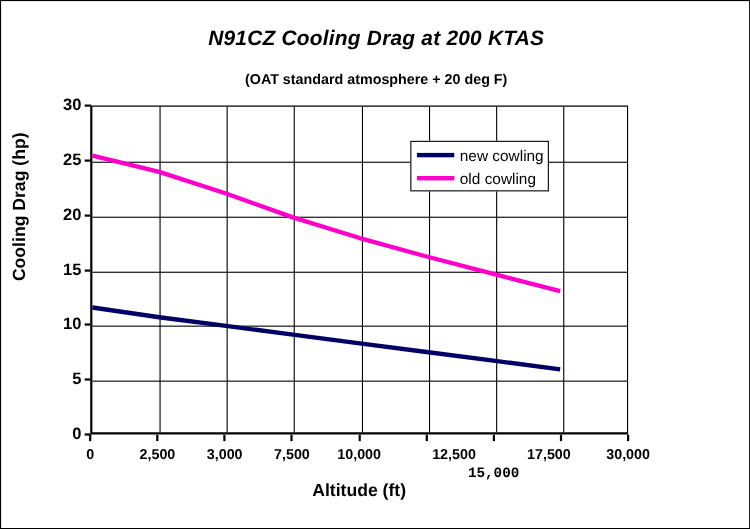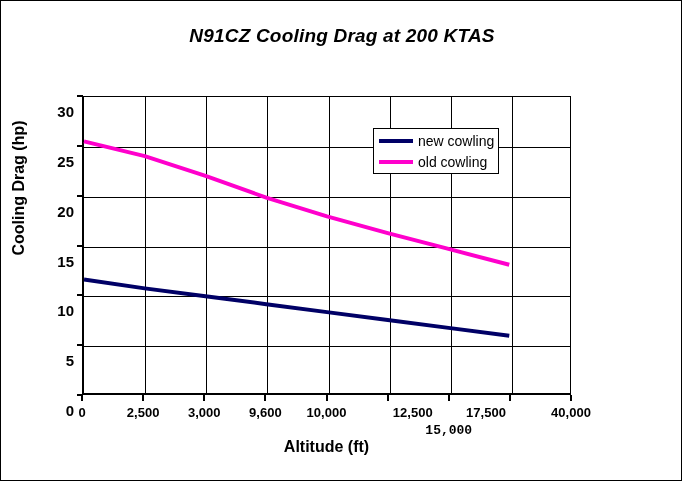--- a/index.html
+++ b/index.html
@@ -77,21 +77,20 @@
     height: 100%;
     overflow: visible;
   }
   .ytick-label {
     position: absolute;
     width: 40px;
     text-align: right;
     font-size: 15px;
     font-weight: bold;
     color: #000000;
-    margin-top: 16px;
   }
   .ytick-mark {
     position: absolute;
     width: 6px;
     height: 2px;
     background: #000000;
   }
   .xtick-label {
     position: absolute;
     width: 90px;
@@ -157,20 +156,21 @@
     white-space: nowrap;
     line-height: 14px;
   }
 </style>
 </head>
 <body>
 
 <div id="chart-window">
 
   <div id="chart-title">N91CZ Cooling Drag at 200 KTAS</div>
+  <div id="chart-subtitle">(OAT standard atmosphere + 20 deg F)</div>
 
   <div id="y-axis-title">Cooling Drag (hp)</div>
   <div id="x-axis-title">Altitude (ft)</div>
 
   <div id="y-tick-labels">
       <div class="ytick-label" style="left: 33px; top: 385px;">0</div>
       <div class="ytick-label" style="left: 33px; top: 335.167px;">5</div>
       <div class="ytick-label" style="left: 33px; top: 285.333px;">10</div>
       <div class="ytick-label" style="left: 33px; top: 235.5px; text-align: right;">15</div>
       <div class="ytick-label" style="left: 33px; top: 185.667px;">20</div>
@@ -183,26 +183,26 @@
       <div class="ytick-mark" style="left: 76px; top: 293.333px;"></div>
       <div class="ytick-mark" style="left: 76px; top: 243.5px;"></div>
       <div class="ytick-mark" style="left: 76px; top: 193.667px;"></div>
       <div class="ytick-mark" style="left: 76px; top: 143.833px;"></div>
       <div class="ytick-mark" style="left: 76px; top: 94px;"></div>
     </div>
   <div id="x-tick-labels">
       <div class="xtick-label" style="left: 36px; top: 404px;">0</div>
       <div class="xtick-label" style="left: 97.125px; top: 404px;">2,500</div>
       <div class="xtick-label" style="left: 158.25px; top: 404px;">3,000</div>
-      <div class="xtick-label" style="left: 219.375px; top: 404px;">9,600</div>
+      <div class="xtick-label" style="left: 219.375px; top: 404px;">7,500</div>
       <div class="xtick-label" style="left: 280.5px; top: 404px;">10,000</div>
       <div class="xtick-label" style="left: 341.625px; top: 404px; text-align: right;">12,500</div>
       <div class="xtick-label" style="left: 402.75px; top: 422px; font-family: Liberation Mono, monospace;">15,000</div>
-      <div class="xtick-label" style="left: 440px; top: 404px; text-align: center;">17,500</div>
-      <div class="xtick-label" style="left: 525px; top: 404px;">40,000</div>
+      <div class="xtick-label" style="left: 453px; top: 404px; text-align: center;">17,500</div>
+      <div class="xtick-label" style="left: 525px; top: 404px;">30,000</div>
     </div>
   <div id="x-tick-marks">
       <div class="xtick-mark" style="left: 80px; top: 394px;"></div>
       <div class="xtick-mark" style="left: 141.125px; top: 394px;"></div>
       <div class="xtick-mark" style="left: 202.25px; top: 394px;"></div>
       <div class="xtick-mark" style="left: 263.375px; top: 394px;"></div>
       <div class="xtick-mark" style="left: 324.5px; top: 394px;"></div>
       <div class="xtick-mark" style="left: 385.625px; top: 394px;"></div>
       <div class="xtick-mark" style="left: 446.75px; top: 394px;"></div>
       <div class="xtick-mark" style="left: 507.875px; top: 394px;"></div>

